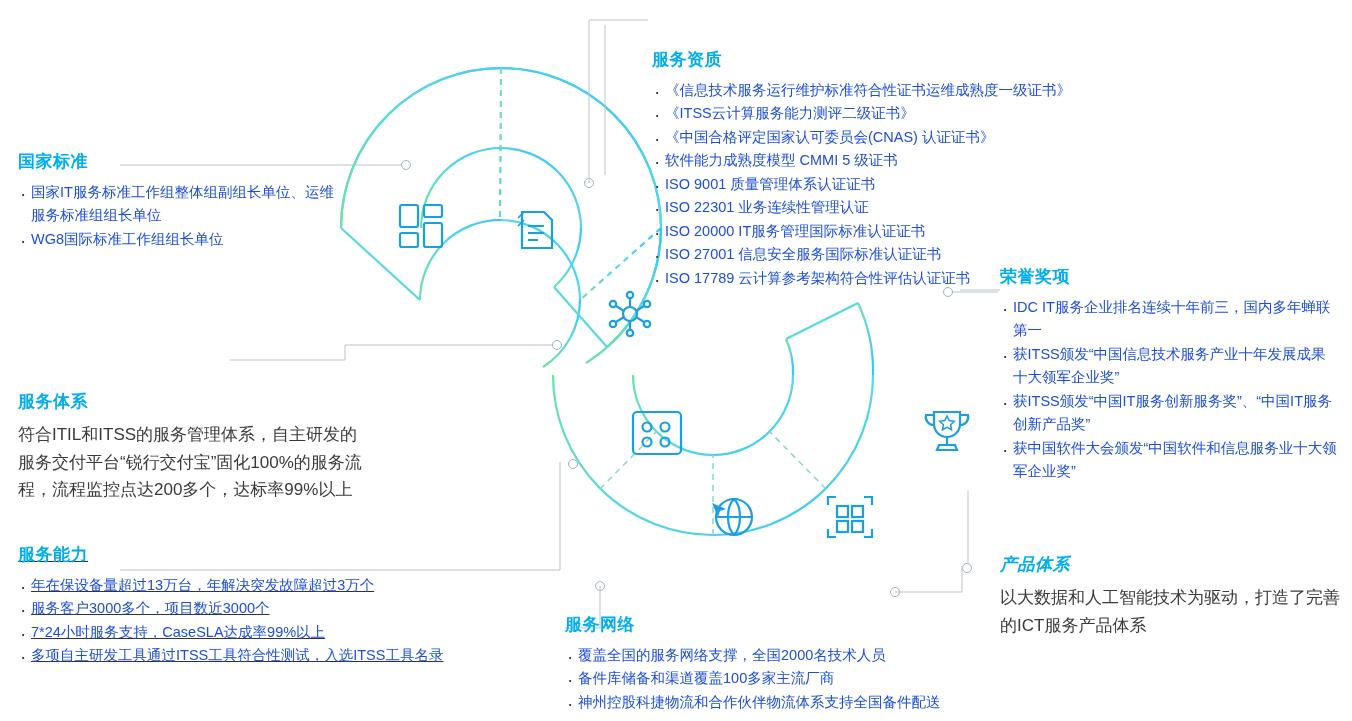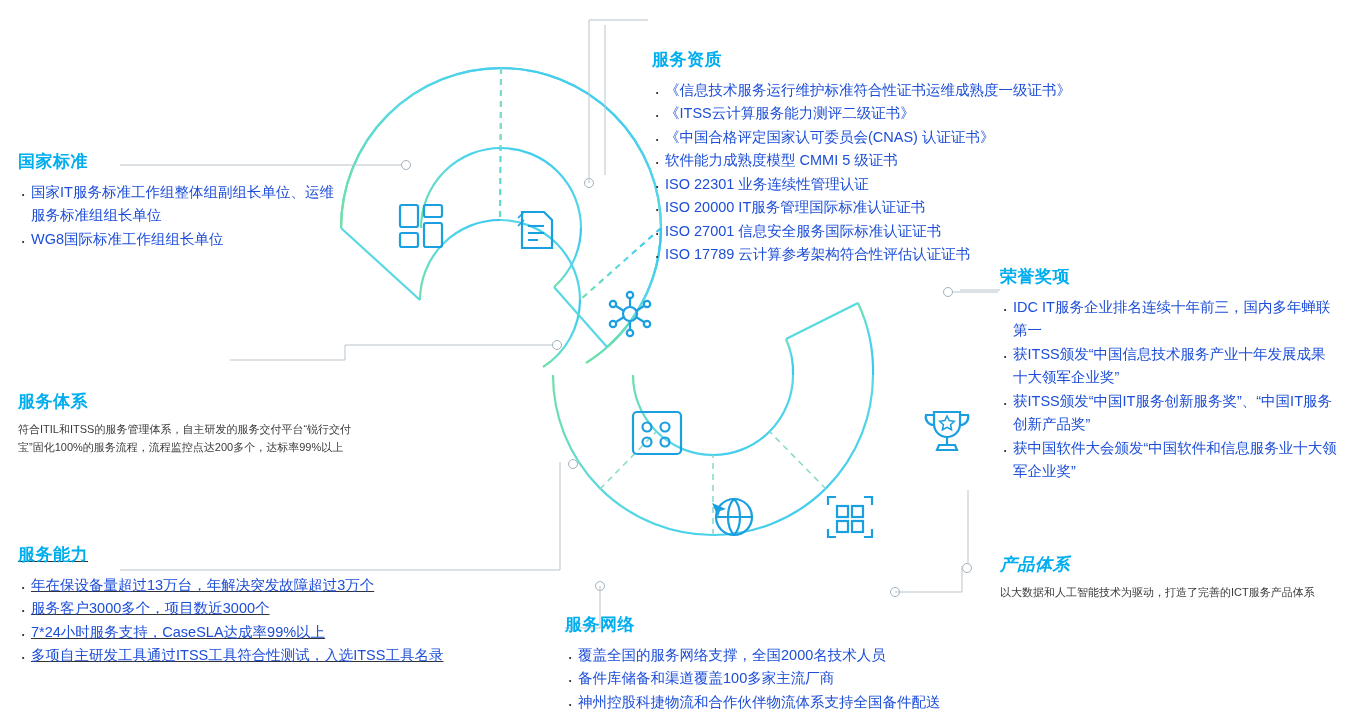--- a/index.html
+++ b/index.html
@@ -57,21 +57,21 @@
     content: "\00B7";
     position: absolute;
     left: 2px;
     top: -1px;
     font-size: 19px;
     line-height: 1.45;
     color: #3a3a3a;
   }
   .block p.para {
     margin: 0;
-    font-size: 11px;
+    font-size: 17px;
     line-height: 1.62;
     color: #3a3a3a;
   }
   
   #b-national    { left: 18px;  top: 150px;  width: 330px; }
   #b-qual        { left: 652px; top: 4px;    width: 600px; margin-top: 44px; }
   #b-honor       { left: 1000px;top: 265px;  width: 340px; }
   #b-system      { left: 18px;  top: 350px;  width: 350px; margin-top: 40px; }
   #b-capability  { left: 18px;  top: 543px;  width: 520px; text-decoration: underline; }
   #b-product     { left: 1000px;top: 553px;  width: 340px; }
@@ -234,20 +234,21 @@
     </ul>
   </div>
 
   <div class="block" id="b-qual">
     <h3>服务资质</h3>
     <ul>
       <li>《信息技术服务运行维护标准符合性证书运维成熟度一级证书》</li>
       <li>《ITSS云计算服务能力测评二级证书》</li>
       <li>《中国合格评定国家认可委员会(CNAS) 认证证书》</li>
       <li>软件能力成熟度模型 CMMI 5 级证书</li>
+      <li>ISO 9001 质量管理体系认证证书</li>
       <li>ISO 22301 业务连续性管理认证</li>
       <li>ISO 20000 IT服务管理国际标准认证证书</li>
       <li>ISO 27001 信息安全服务国际标准认证证书</li>
       <li>ISO 17789 云计算参考架构符合性评估认证证书</li>
     </ul>
   </div>
 
   <div class="block" id="b-honor">
     <h3>荣誉奖项</h3>
     <ul>

